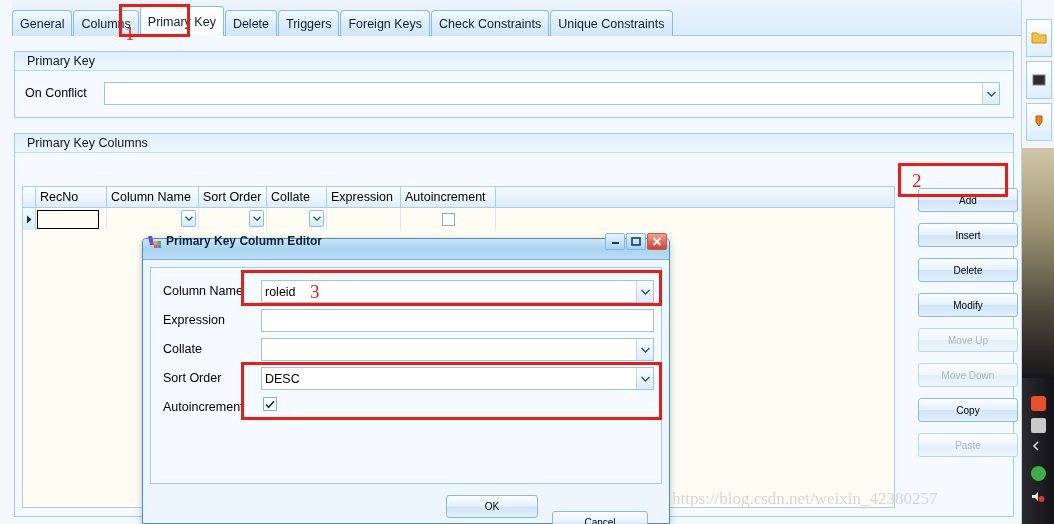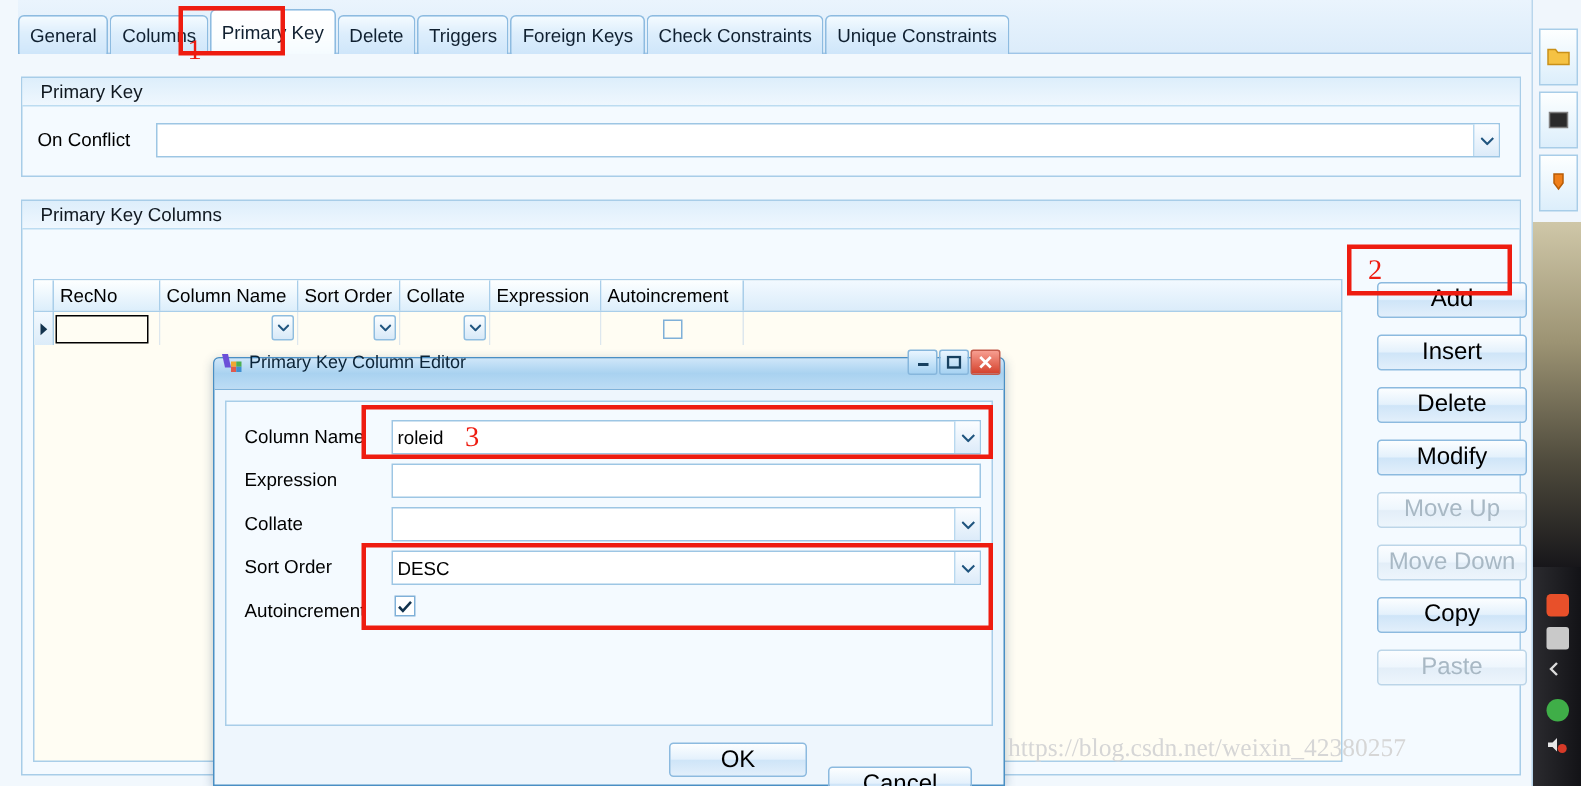--- a/index.html
+++ b/index.html
@@ -154,21 +154,21 @@
   }
 
   
   .btn {
     position: absolute;
     height: 24px;
     background: linear-gradient(#fcfeff 0%, #e4f1fc 48%, #cfe5f8 52%, #e2effb 100%);
     border: 1px solid #8cbadf;
     border-radius: 3px;
     display: flex; align-items: center; justify-content: center;
-    font-size: 16px;
+    font-size: 10px;
     color: #000;
     cursor: default;
   }
   .btn.disabled {
     color: #a8b8c4;
     background: linear-gradient(#fbfdff 0%, #eef6fd 48%, #e3eef8 52%, #edf5fc 100%);
     border-color: #bcd5e8;
   }
 
   
@@ -181,20 +181,21 @@
     border-radius: 4px 4px 0 0;
     box-shadow: 0 2px 7px rgba(20,60,100,.30);
   }
   .dlg-title {
     height: 21px;
     background: linear-gradient(#cfe6f9 0%, #a9d2f0 50%, #bcdcf5 100%);
     border-bottom: 1px solid #7fb2da;
     border-radius: 3px 3px 0 0;
     display: flex; align-items: center;
     padding: 0 2px 16px 4px;
+    font-weight: bold;
   }
   .dlg-icon { width: 15px; height: 15px; margin-right: 4px; position: relative; }
   .dlg-title-text { font-size: 12px; color: #0b2438; flex: 1; }
   .wbtn {
     width: 20px; height: 17px; margin-left: 1px;
     border: 1px solid #86b6dc;
     border-radius: 2px;
     background: linear-gradient(#e9f5ff, #a6d2f2);
     display: flex; align-items: center; justify-content: center;
   }

